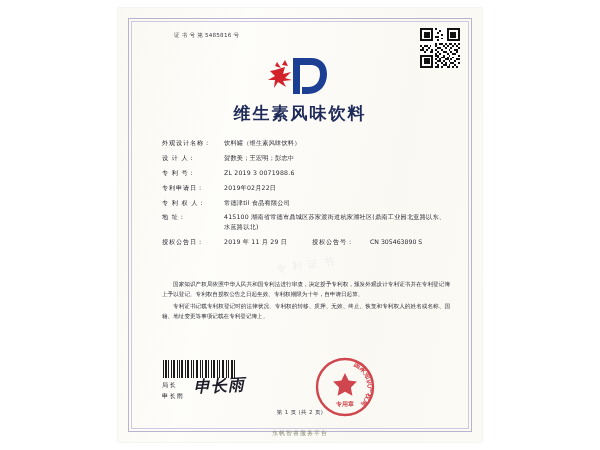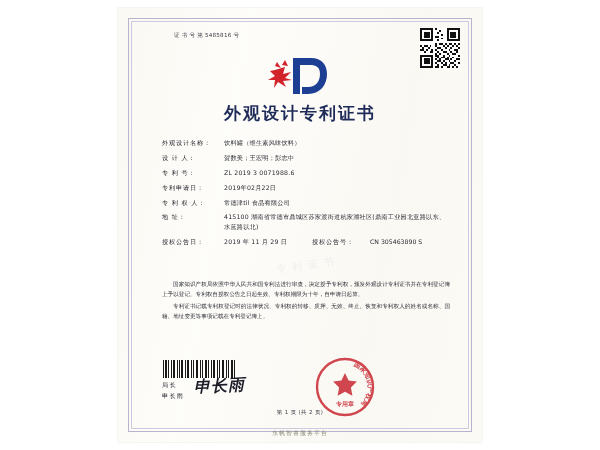--- a/index.html
+++ b/index.html
@@ -335,21 +335,21 @@
 
     <div class="logo">
       <svg width="70" height="44" viewBox="0 0 70 44">
         <path d="M28 4 L46 4 C57 4 62 11 62 20 C62 31 55 40 43 40 L37 40 L37 33 L43 33 C51 33 55 27 55 20 C55 13 51 11 45 11 L35 11 L35 40 L28 40 Z" fill="#1c3f94"></path>
         <path d="M10 16 L20 13 L18 20 L26 18 L20 24 L27 26 L18 27 L21 33 L13 28 L9 34 L10 26 L3 26 L10 22 L5 17 Z" fill="#d2232a"></path>
         <path d="M12 8 L16 14 L10 12 Z" fill="#d2232a"></path>
         <path d="M20 6 L23 12 L17 11 Z" fill="#d2232a"></path>
       </svg>
     </div>
 
-    <div class="title">外观设计专利证书</div>
+    <div class="title">维生素风味饮料</div>
 
     <div class="fields">
       <div class="field-row">
         <div class="field-label">外观设计名称：</div>
         <div class="field-value">饮料罐（维生素风味饮料）</div>
       </div>
       <div class="field-row">
         <div class="field-label">设  计  人：</div>
         <div class="field-value">贺数美；王宏明；彭志中</div>
       </div>

